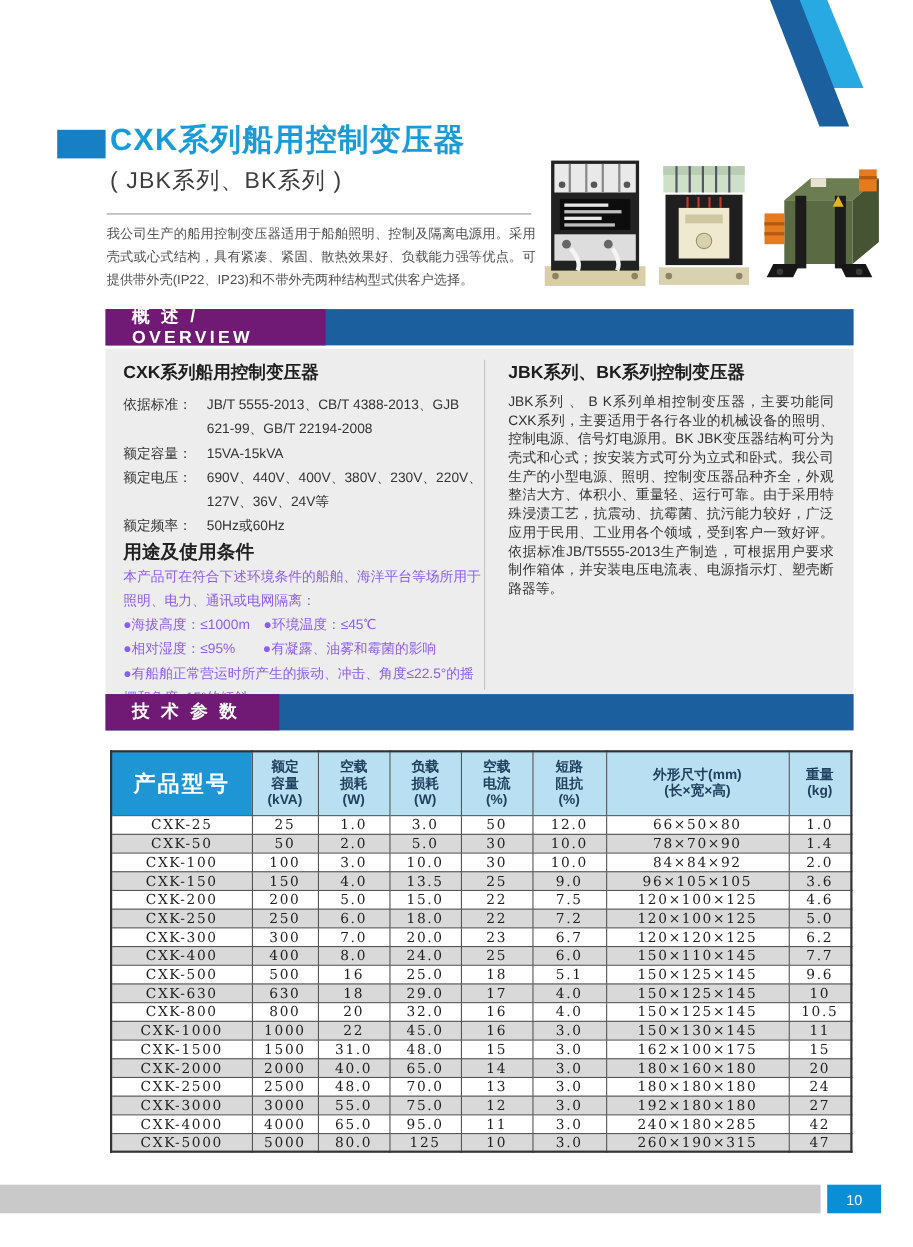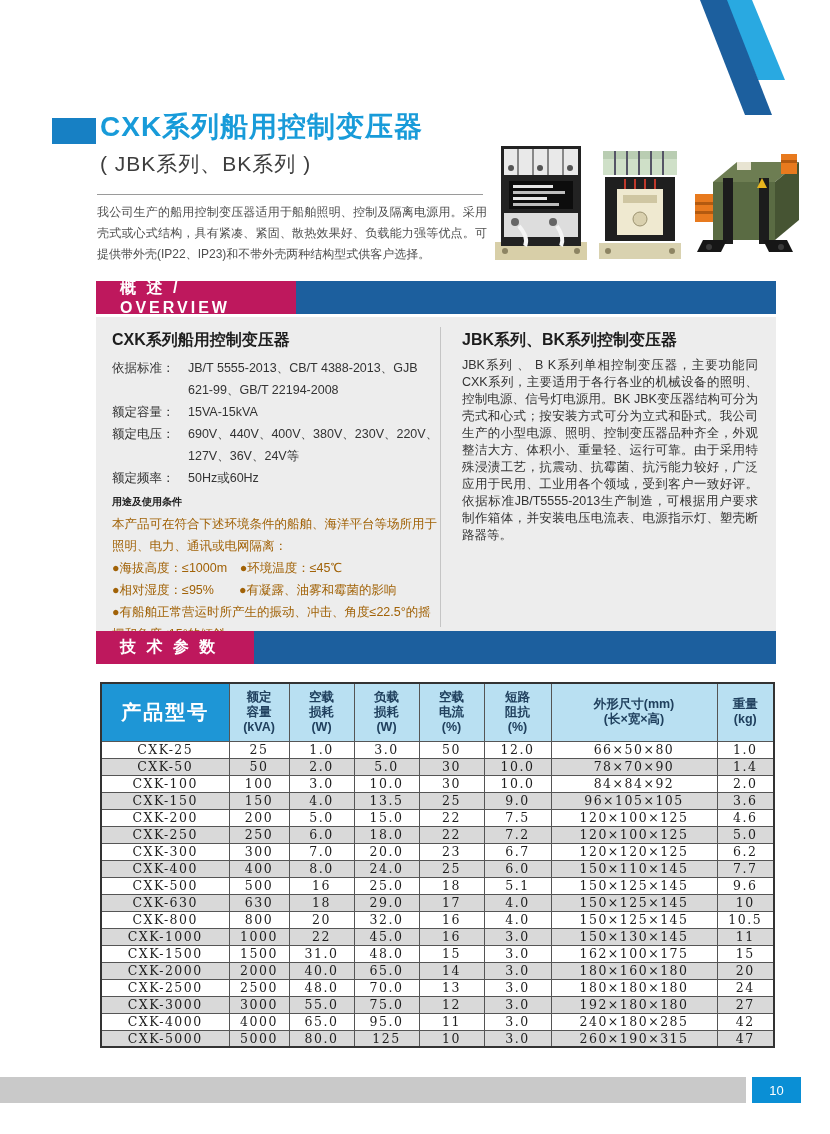--- a/index.html
+++ b/index.html
@@ -30,39 +30,39 @@
   
   .photos { position:absolute; left:495px; top:136px; width:302px; height:128px; display:flex; gap:10px; align-items:flex-end; }
   .photo { flex:0 0 auto; }
 
   
   .section-bar {
     position:absolute; left:96px; width:680px; height:33px;
     background:#1c5f9e;
   }
   .section-bar .bar-light {
-    height:33px; background:#be185d; display:flex; align-items:center;
+    height:33px; background:#701a75; display:flex; align-items:center;
     padding-left:24px; color:#ffffff; font-size:16px; font-weight:bold; letter-spacing:3px;
   }
   #overview-bar { top:281px; }
   #overview-bar .bar-light { width:200px; }
   #tech-bar { top:631px; }
   #tech-bar .bar-light { width:158px; }
 
   
   .overview-box { position:absolute; left:96px; top:317px; width:680px; height:320px; background:#ededed; }
   .ov-col-left  { position:absolute; left:16px;  top:10px; width:330px; }
   .ov-col-right { position:absolute; left:366px; top:10px; width:296px; }
   .ov-divider   { position:absolute; left:344px; top:10px; bottom:10px; width:1px; background:#c5c5c5; }
   .ov-heading { font-size:16px; font-weight:bold; color:#1d1d1d; line-height:26px; margin-bottom:4px; }
   .spec-row { display:flex; font-size:12.5px; line-height:22px; color:#333; }
   .spec-label { flex:0 0 76px; font-weight:normal; }
   .spec-value { flex:1; }
-  .usage-heading { font-size:10px; font-weight:bold; color:#222; line-height:22px; margin-top:2px; }
-  .usage-line { font-size:12.5px; line-height:22px; color:#a16207; }
+  .usage-heading { font-size:17px; font-weight:bold; color:#222; line-height:22px; margin-top:2px; }
+  .usage-line { font-size:12.5px; line-height:22px; color:#8b5cf6; }
   .ov-body { font-size:12.5px; line-height:17px; color:#333; text-align:justify; }
 
   
   .spec-table-wrap { position:absolute; left:100px; top:682px; width:673px; }
   table.spec { border-collapse:collapse; table-layout:fixed; width:673px; border:2px solid #333; }
   table.spec th, table.spec td { border:1px solid #555; }
   table.spec thead tr { height:58px; }
   th.model-col {
     background:#1e96d6; color:#ffffff; font-size:20px; font-weight:bold; letter-spacing:2px;
     text-align:center; vertical-align:middle;

